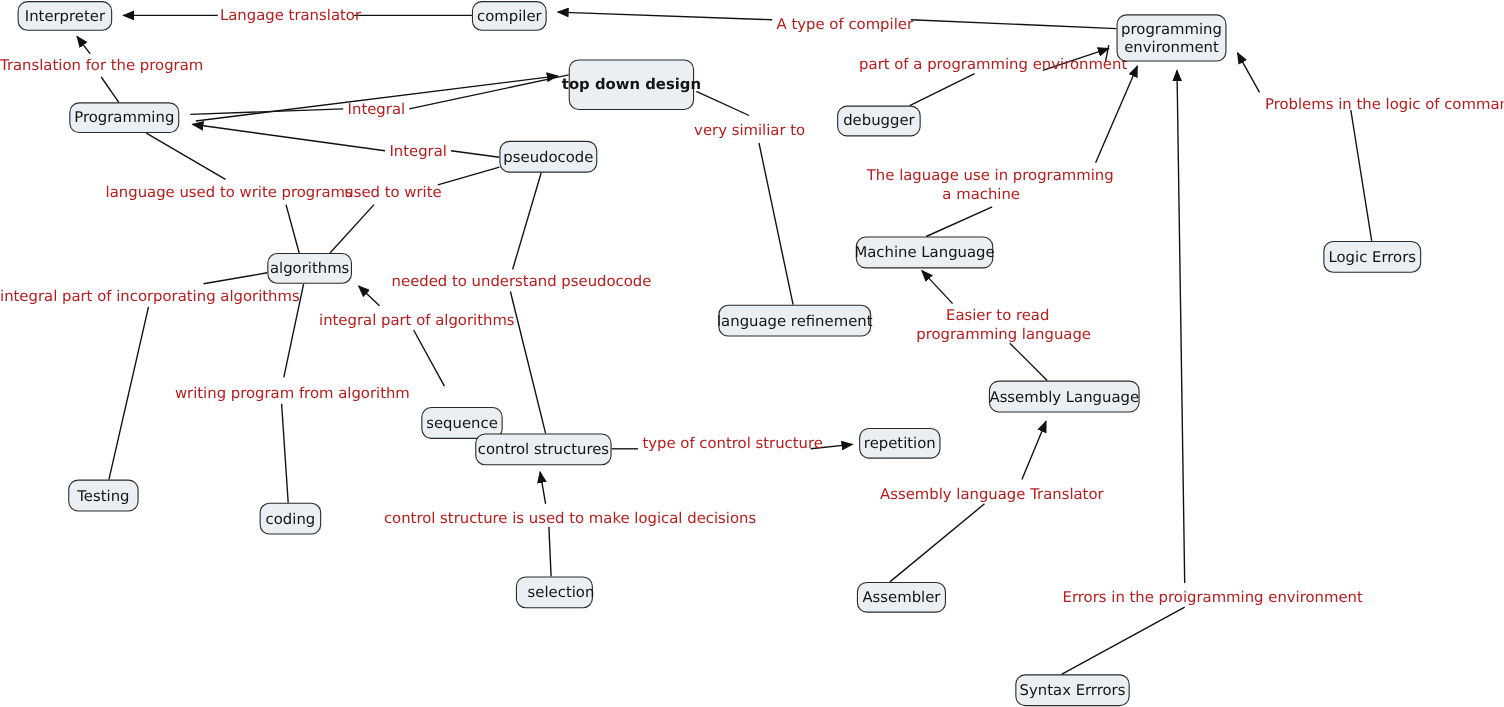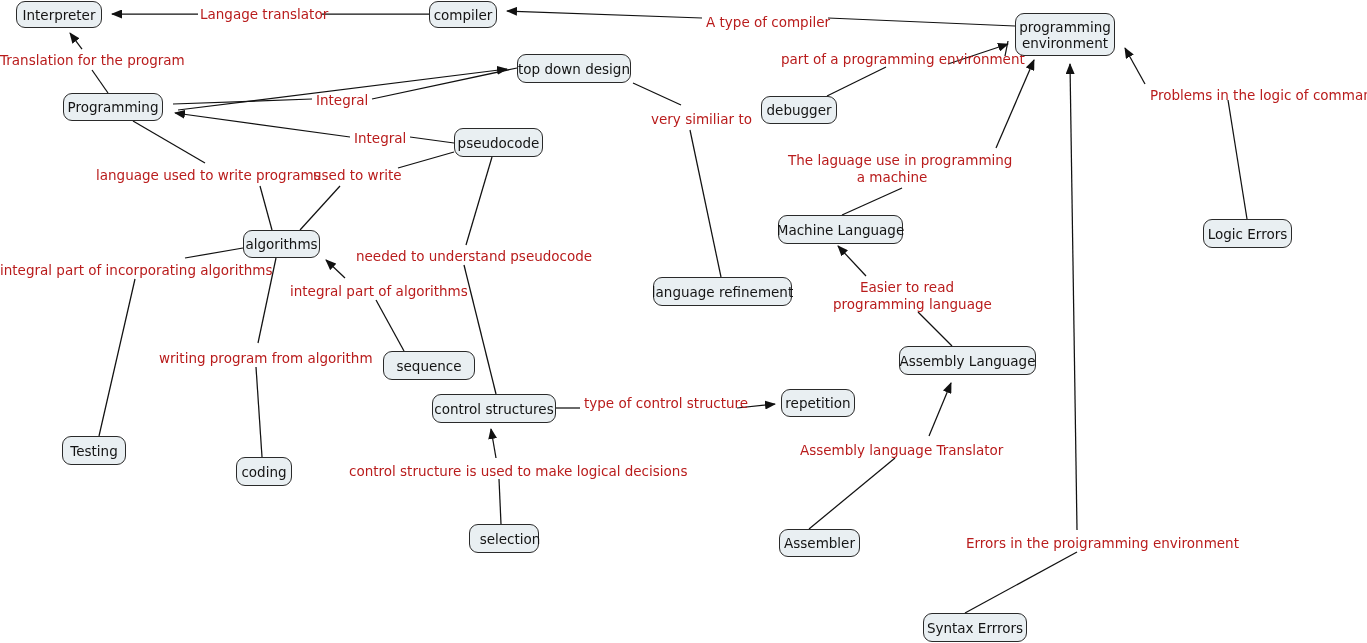--- a/index.html
+++ b/index.html
@@ -129,47 +129,47 @@
       <path d="M965,613 L1077,552"></path>
       <path d="M1077,530 L1070,64" marker-end="url(#ah)"></path>
     </g>
   </svg>
 
   <div id="nodes-layer">
       <div class="node" style="left: 16px; top: 1px; width: 86px; height: 27px;">Interpreter</div>
       <div class="node" style="left: 429px; top: 1px; width: 68px; height: 27px;">compiler</div>
       <div class="node" style="left: 1015px; top: 13px; width: 100px; height: 43px;">programming
 environment</div>
-      <div class="node" style="left: 517px; top: 54px; width: 114px; height: 29px;">top down design</div>
+      <div class="node" style="left: 517px; top: 54px; width: 114px; height: 46px; font-weight: bold;">top down design</div>
       <div class="node" style="left: 63px; top: 93px; width: 100px; height: 28px;">Programming</div>
       <div class="node" style="left: 761px; top: 96px; width: 76px; height: 28px;">debugger</div>
       <div class="node" style="left: 454px; top: 128px; width: 89px; height: 29px;">pseudocode</div>
       <div class="node" style="left: 778px; top: 215px; width: 125px; height: 29px; text-align: center;">Machine Language</div>
       <div class="node" style="left: 243px; top: 230px; width: 77px; height: 28px;">algorithms</div>
       <div class="node" style="left: 1203px; top: 219px; width: 89px; height: 29px;">Logic Errors</div>
       <div class="node" style="left: 653px; top: 277px; width: 139px; height: 29px;">language refinement</div>
       <div class="node" style="left: 899px; top: 346px; width: 137px; height: 29px;">Assembly Language</div>
-      <div class="node" style="left: 383px; top: 351px; width: 92px; height: 29px;">sequence</div>
+      <div class="node" style="left: 383px; top: 370px; width: 74px; height: 29px;">sequence</div>
       <div class="node" style="left: 432px; top: 394px; width: 124px; height: 29px;">control structures</div>
       <div class="node" style="left: 781px; top: 389px; width: 74px; height: 28px;">repetition</div>
       <div class="node" style="left: 62px; top: 436px; width: 64px; height: 29px;">Testing</div>
       <div class="node" style="left: 236px; top: 457px; width: 56px; height: 29px;">coding</div>
       <div class="node" style="left: 469px; top: 524px; width: 70px; height: 29px; padding-left: 20px;">selection</div>
       <div class="node" style="left: 779px; top: 529px; width: 81px; height: 28px;">Assembler</div>
       <div class="node" style="left: 923px; top: 613px; width: 104px; height: 29px;">Syntax Errrors</div>
     </div>
   <div id="labels-layer">
       <div class="elabel" style="left: 200px; top: 6px; width: 120px;">Langage translator</div>
       <div class="elabel" style="left: 706px; top: 14px; width: 118px;">A type of compiler</div>
       <div class="elabel" style="left: 0px; top: 52px; width: 172px;">Translation for the program</div>
       <div class="elabel" style="left: 781px; top: 51px; width: 222px;">part of a programming environment</div>
       <div class="elabel" style="left: 316px; top: 92px; width: 52px;">Integral</div>
       <div class="elabel" style="left: 1150px; top: 87px; width: 217px;">Problems in the logic of commands</div>
       <div class="elabel" style="left: 354px; top: 130px; width: 52px;">Integral</div>
-      <div class="elabel" style="left: 631px; top: 111px; width: 95px; margin-left: 20px;">very similiar to</div>
+      <div class="elabel" style="left: 631px; top: 111px; width: 95px;">very similiar to</div>
       <div class="elabel ctr" style="left: 788px; top: 152px; width: 208px;">The laguage use in programming
 a machine</div>
       <div class="elabel" style="left: 96px; top: 167px; width: 201px;">language used to write programs</div>
       <div class="elabel" style="left: 313px; top: 167px; width: 84px; text-align: center;">used to write</div>
       <div class="elabel" style="left: 356px; top: 248px; width: 210px;">needed to understand pseudocode</div>
       <div class="elabel" style="left: 0px; top: 262px; width: 258px;">integral part of incorporating algorithms</div>
       <div class="elabel ctr" style="left: 833px; top: 279px; width: 148px;">Easier to read
 programming language</div>
       <div class="elabel" style="left: 290px; top: 283px; width: 164px;">integral part of algorithms</div>
       <div class="elabel" style="left: 159px; top: 350px; width: 192px;">writing program from algorithm</div>

